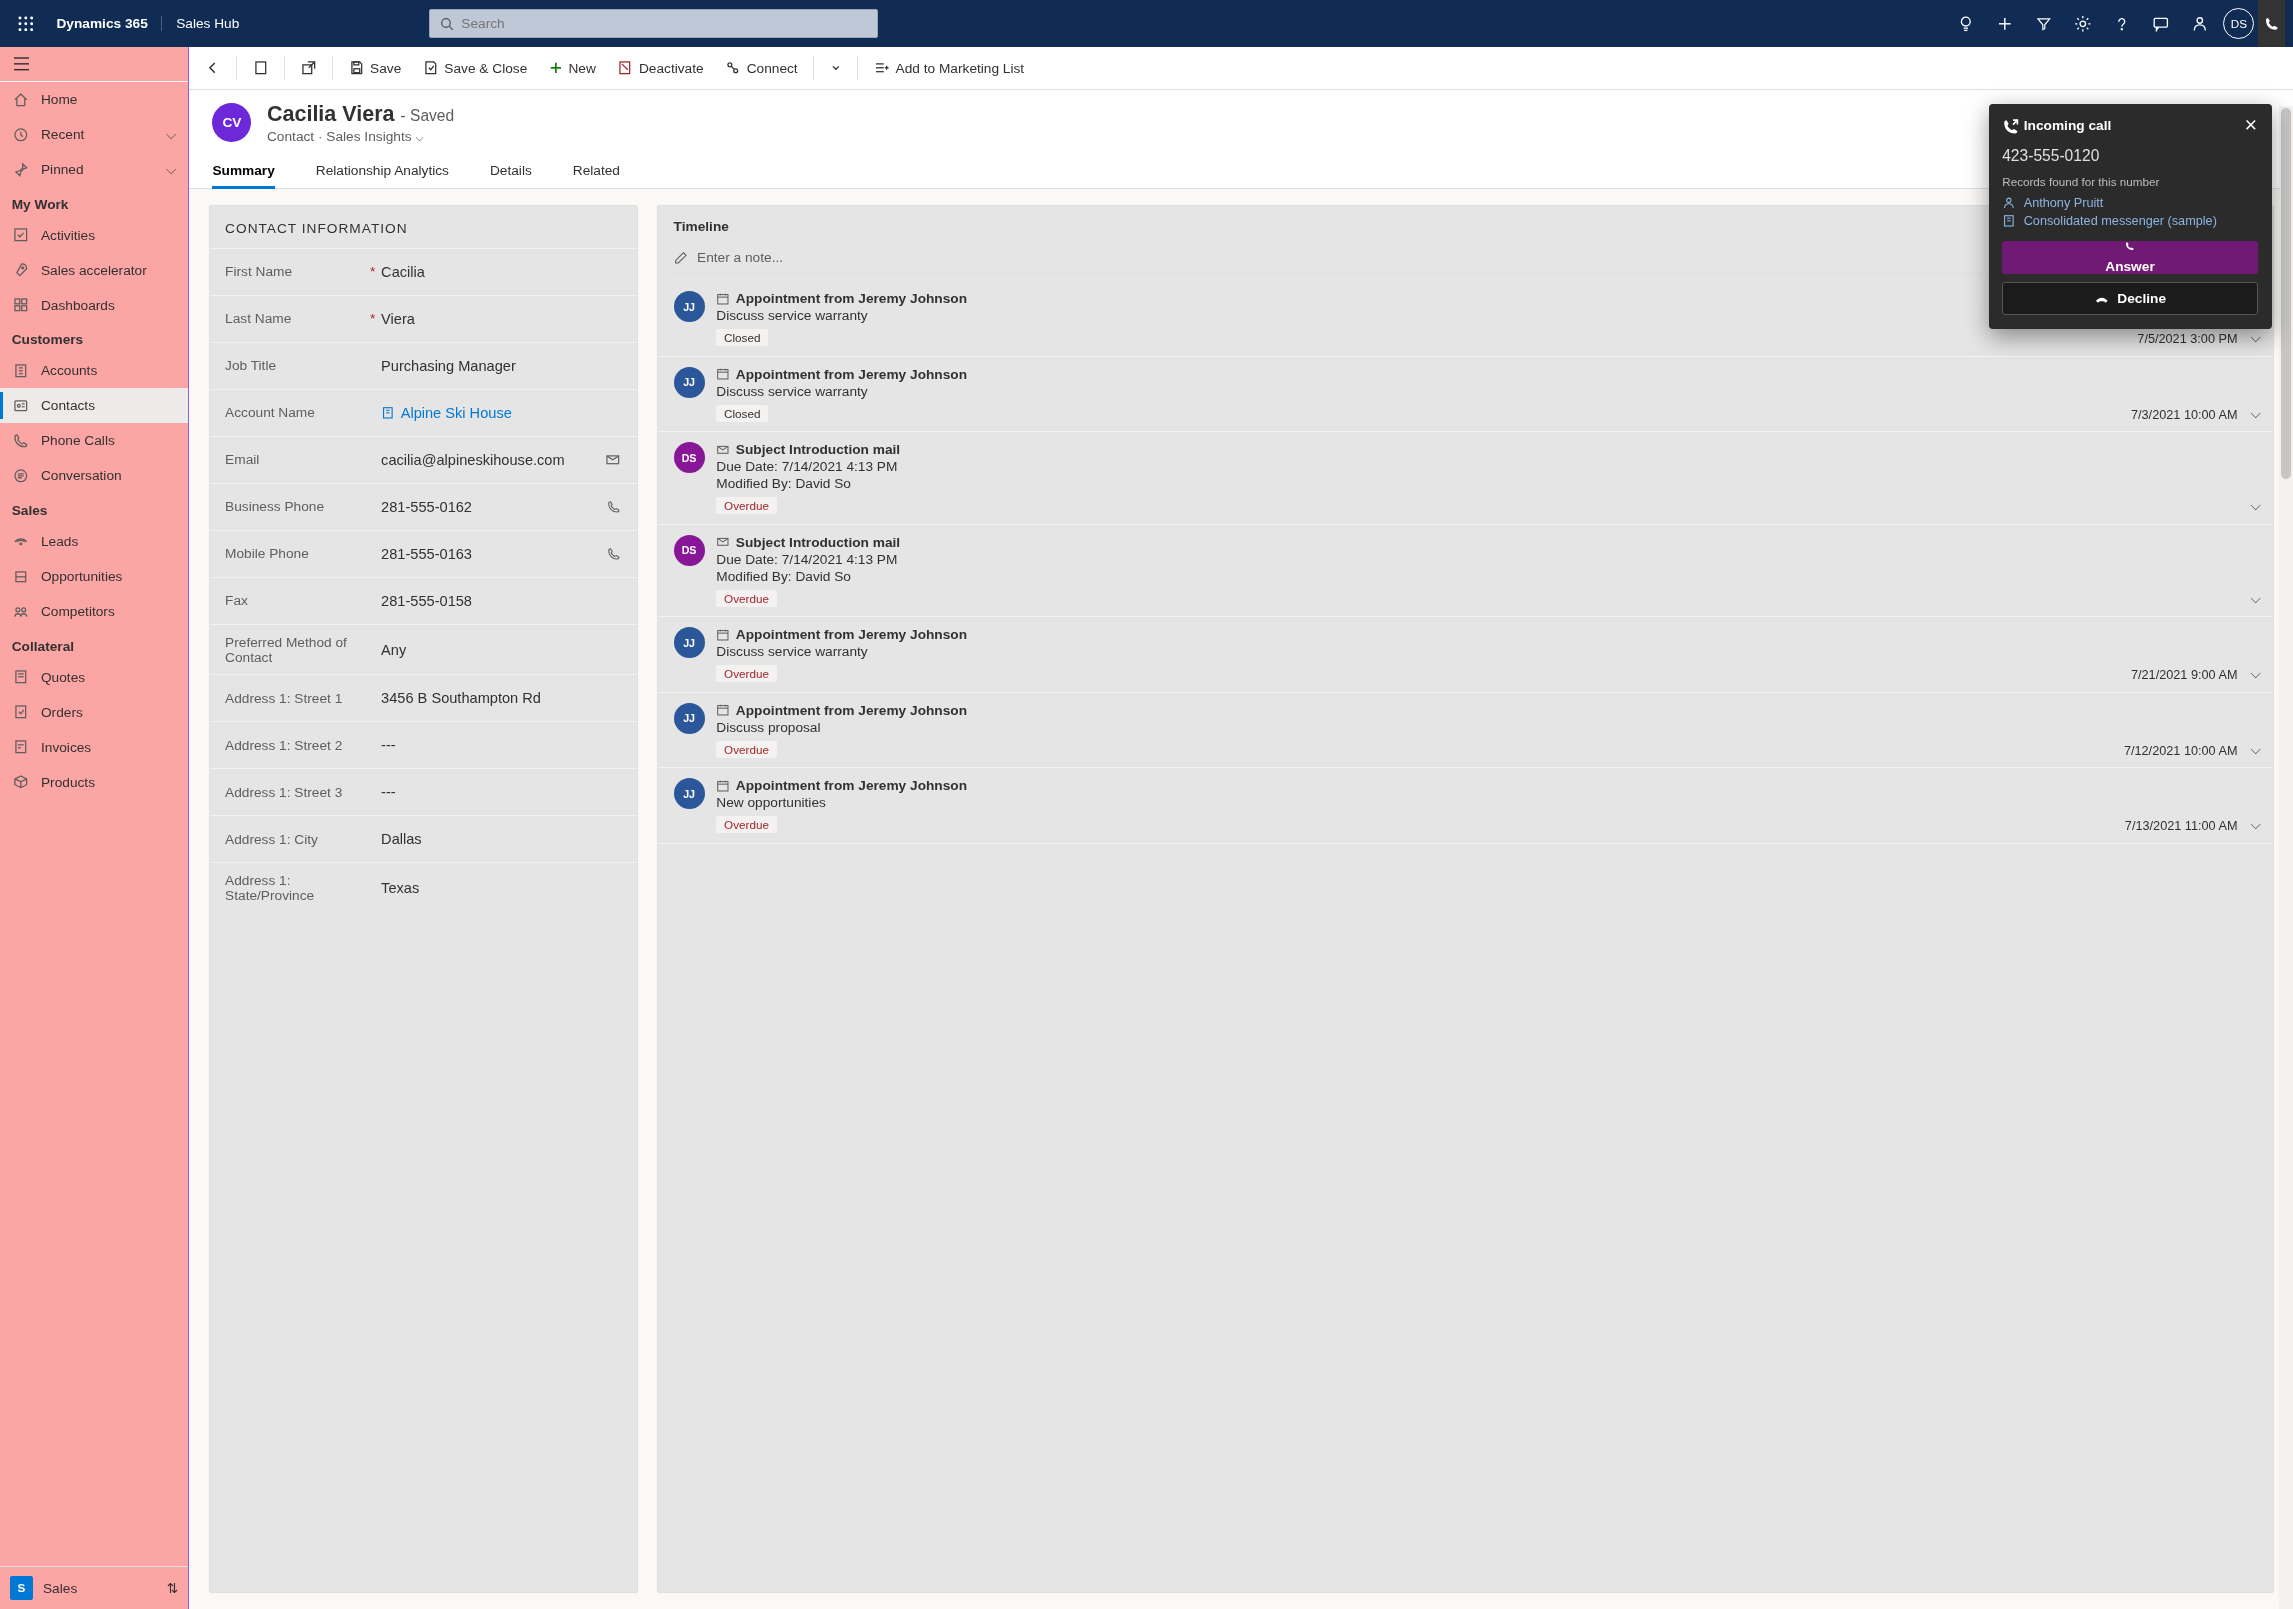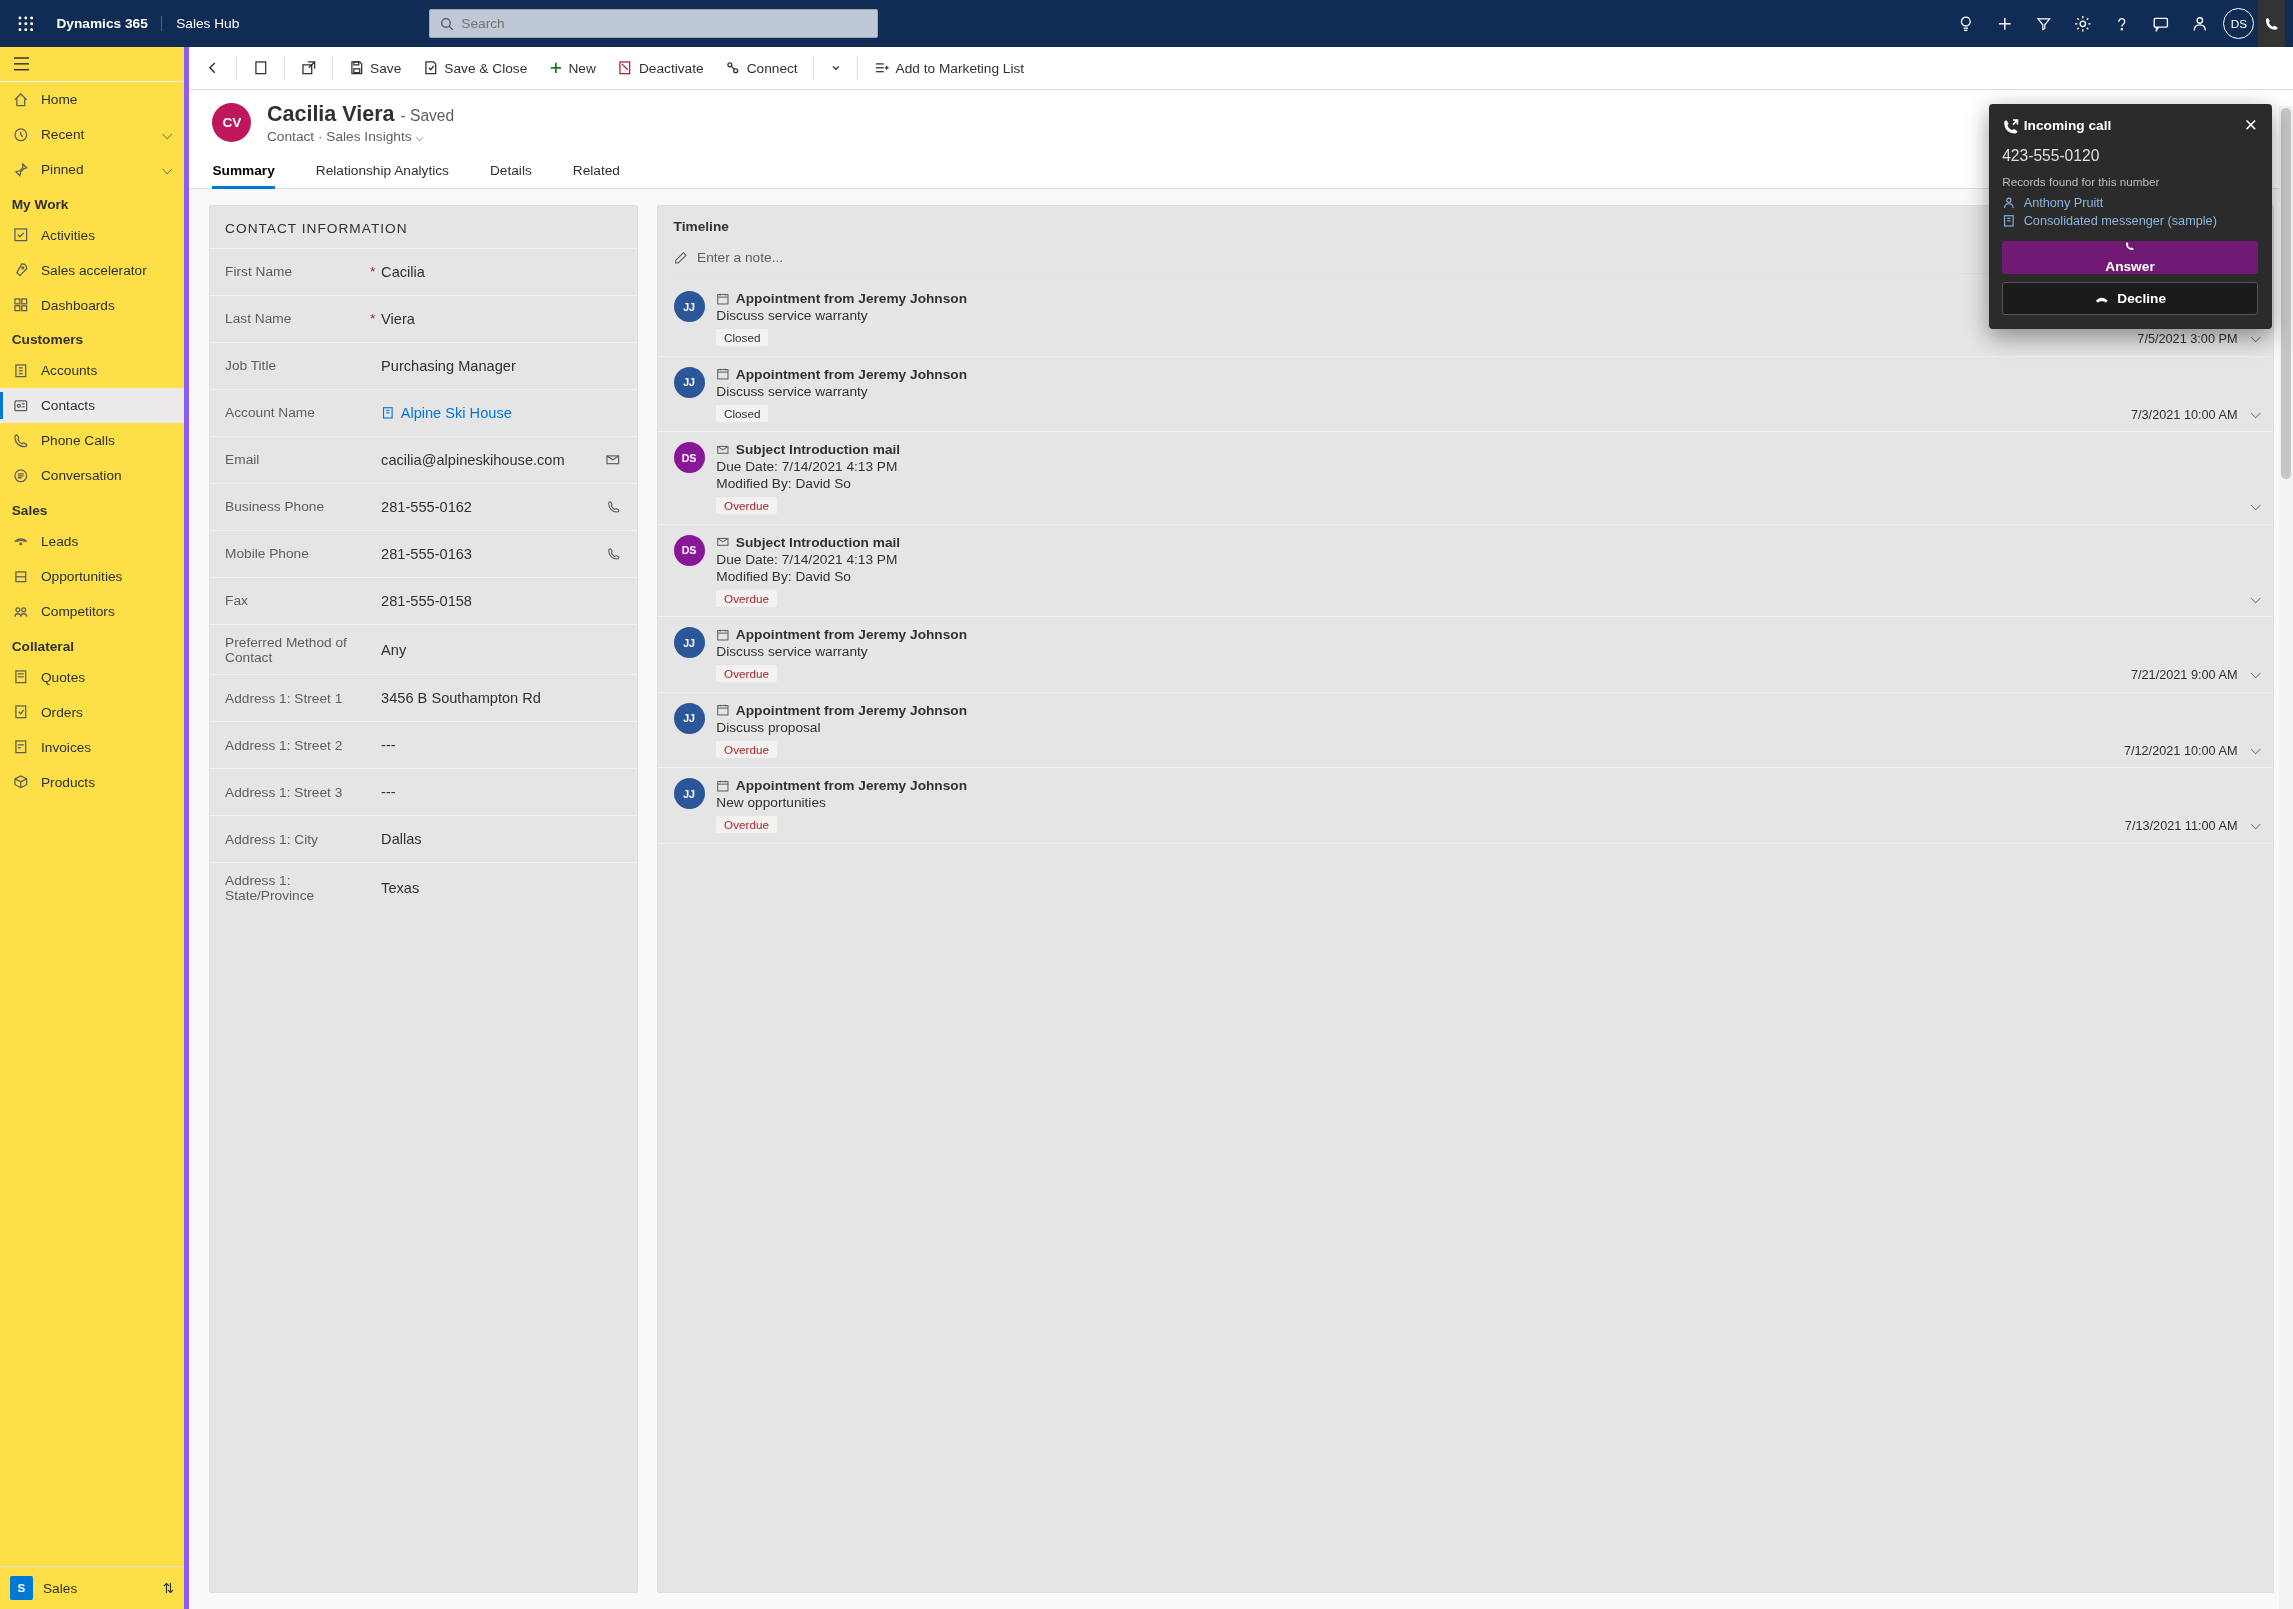--- a/index.html
+++ b/index.html
@@ -15,21 +15,21 @@
 .topbar .search input { background: transparent; border: none; outline: none; flex: 1; margin-left: 7.8px; color: #333; font-size: 13.7px;}
 .topbar .spacer { flex: 1; }
 .topbar .ticon { width: 39px; height: 47px; display: flex; align-items: center; justify-content: center; cursor: pointer; color: #fff; }
 .topbar .avatar { width: 31px; height: 31px; border-radius: 50%; border: 1px solid #fff; display: flex; align-items:center; justify-content:center; font-size:11.7px; margin: 0 3.9px; }
 .phone-tab { width: 27px; background:#333; height:47px; display:flex; align-items:center; justify-content:center; color:#fff; }
 
 
 .body { flex: 1; display: flex; overflow: hidden; }
 
 
-.sidebar { width: 189px; border-right: 5px solid #8b5cf6; display: flex; flex-direction: column; background:#fde047; overflow-y:auto; }
+.sidebar { width: 189px; border-right: 1px solid #8b5cf6; display: flex; flex-direction: column; background:#fca5a5; overflow-y:auto; }
 .sidebar .hamb { height: 35px; display:flex; align-items:center; padding-left:13.7px; border-bottom:1px solid #f3f2f1; cursor:pointer;}
 .nav-header { font-weight: 600; padding: 9.8px 11.7px 5.9px 11.7px; font-size: 13.7px; color: #323130; }
 .nav-item { display: flex; align-items: center; height: 35px; padding: 0 11.7px; cursor: pointer; gap: 11.7px; position:relative; color:#323130;}
 .nav-item.active { background: #edebe9; }
 .nav-item.active::before { content:""; position:absolute; left:0; top:3.9px; bottom:3.9px; width:2.9px; background:#0078d4; }
 .nav-item .nicon { width: 17.6px; height: 17.6px; display:flex; align-items:center; justify-content:center; color:#605e5c; }
 .nav-item .chev { margin-left: auto; color:#605e5c; }
 .nav-spacer { flex:1; }
 .area-switch { height: 43px; border-top:1px solid #e1dfdd; display:flex; align-items:center; padding:0 9.8px; gap:9.8px; cursor:pointer;}
 .area-switch .box { width:23.4px; height:23.4px; background:#0078d4; color:#fff; display:flex; align-items:center; justify-content:center; font-weight:600; border-radius:2px; font-size:11.7px;}
@@ -37,21 +37,21 @@
 
 
 .main { flex:1; display:flex; flex-direction:column; overflow:hidden; position:relative; }
 .cmdbar { height: 43px; border-bottom: 1px solid #e1dfdd; display:flex; align-items:center; padding: 0 5.9px; gap:2px; }
 .cmdbtn { display:flex; align-items:center; gap:5.9px; height:35px; padding:0 9.8px; cursor:pointer; border-radius:2px; color:#323130; }
 .cmdbtn .cicon { color:#0078d4; }
 .cmdsep { width:1px; height:23.4px; background:#e1dfdd; margin:0 3.9px; }
 
 
 .rec-header { padding: 11.7px 23.4px 3.9px 23.4px; display:flex; align-items:center; gap:15.6px; }
-.rec-avatar { width:39px; height:39px; border-radius:50%; background:#be185d; color:#fff; display:flex; align-items:center; justify-content:center; font-weight:600; }
+.rec-avatar { width:39px; height:39px; border-radius:50%; background:#6d28d9; color:#fff; display:flex; align-items:center; justify-content:center; font-weight:600; }
 .rec-title { font-size: 21.5px; font-weight:600; }
 .rec-title .status { font-weight:400; color:#605e5c; font-size:15.6px; }
 .rec-sub { color:#605e5c; font-size:13.7px; margin-top:2px; }
 .rec-sub .link { cursor:pointer; }
 .rec-sub .chev { margin-left:3.9px; font-size:10.7px; }
 
 
 .tabs { display:flex; gap:41px; padding: 7.8px 23.4px 0 23.4px; border-bottom:1px solid #e1dfdd; }
 .tab { padding: 7.8px 0 9.8px 0; cursor:pointer; color:#323130; position:relative; }
 .tab.active { font-weight:600; color:#000; }

